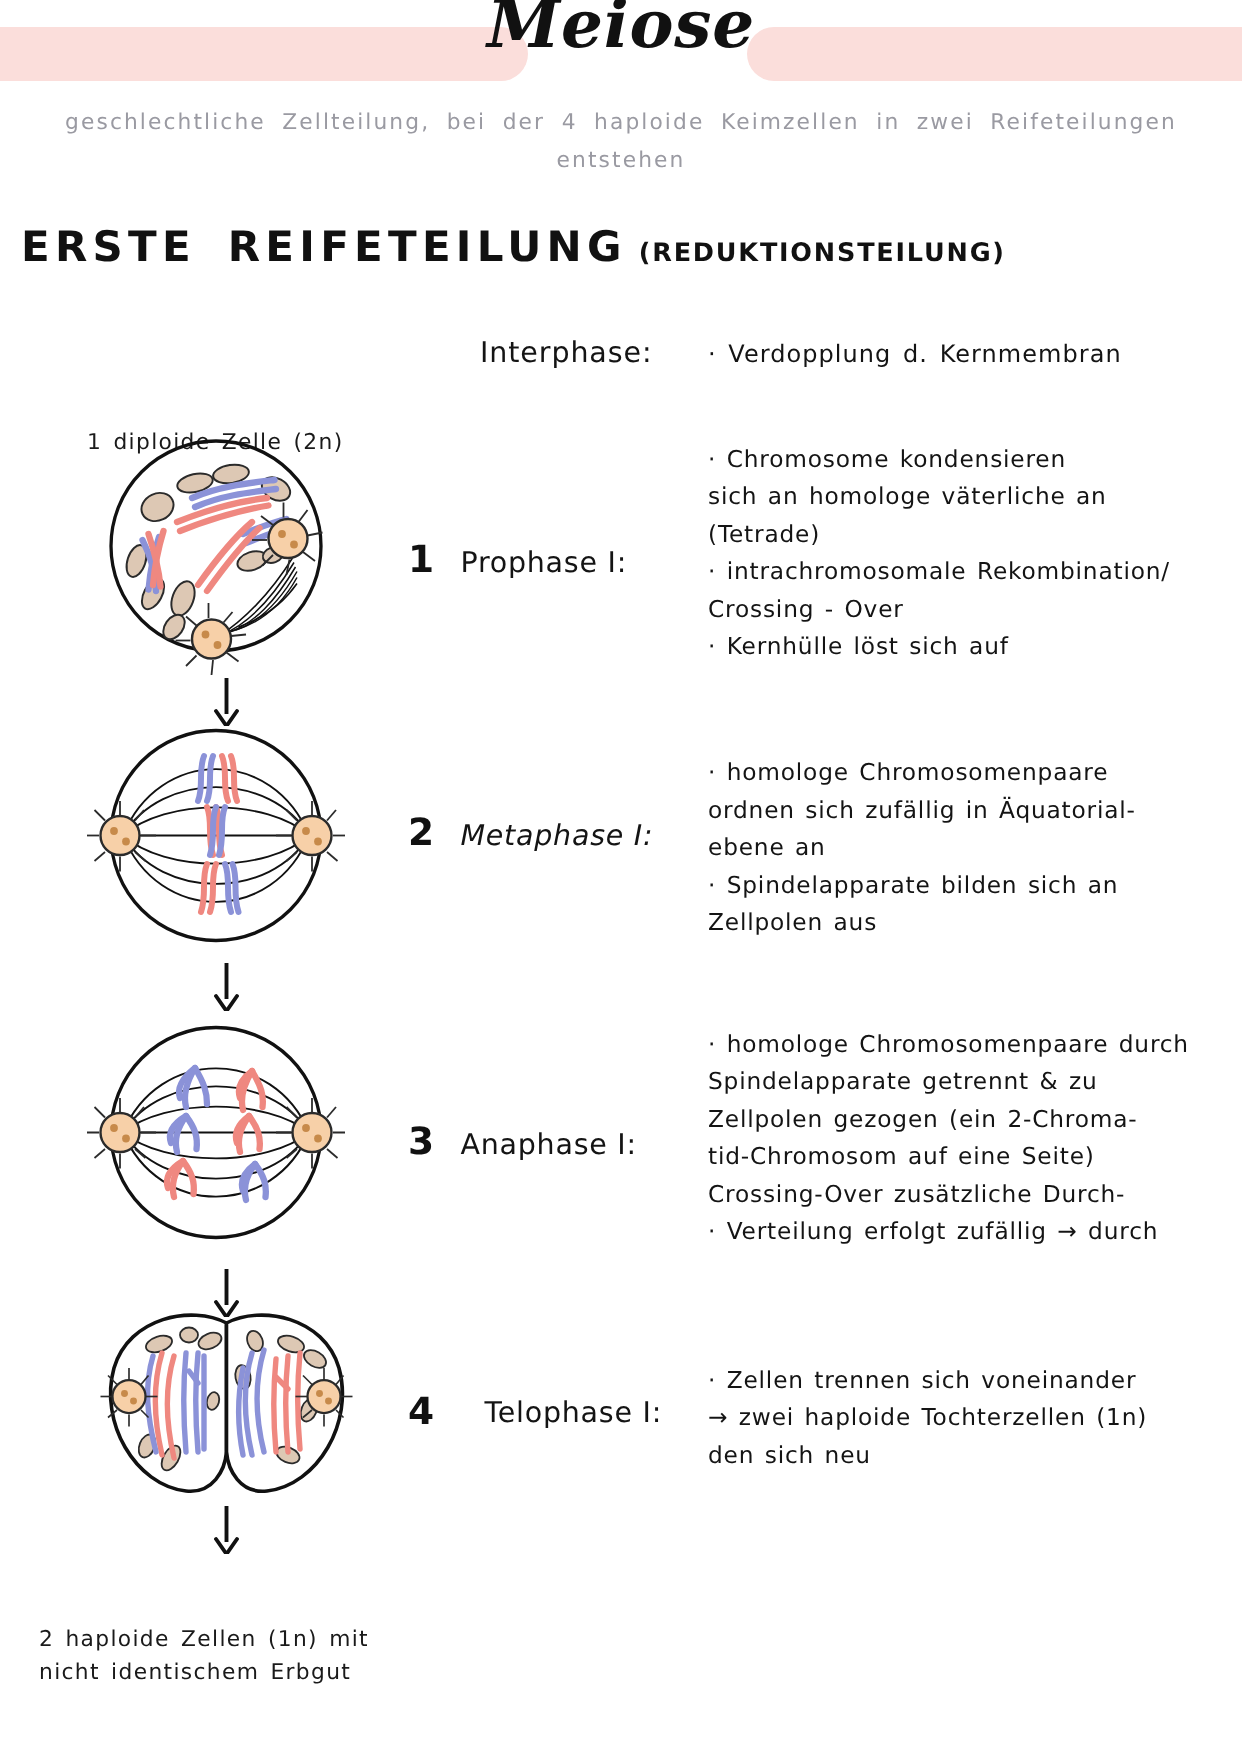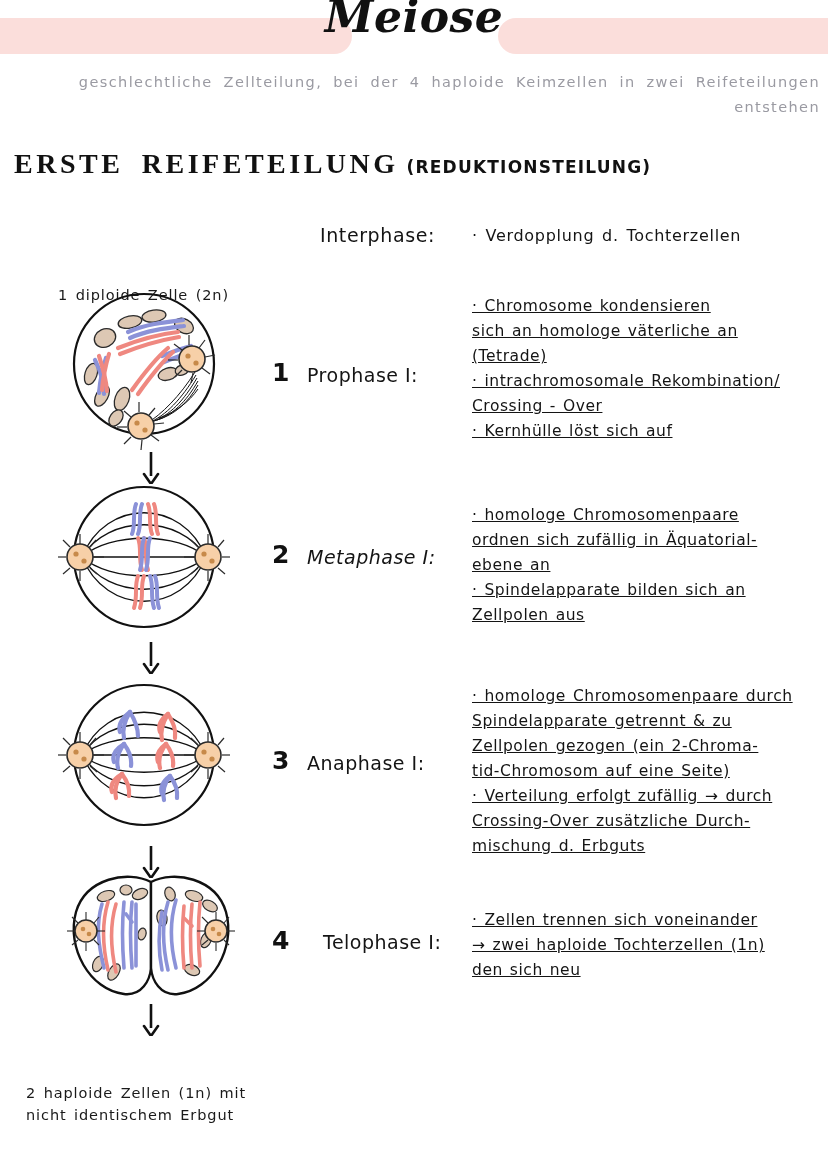--- a/index.html
+++ b/index.html
@@ -59,42 +59,41 @@
     z-index: 3;
     line-height: 62px;
   }
 
   
   .subtitle {
     position: absolute;
     top: 70px;
     left: 8px;
     width: 812px;
-    text-align: right;
+    text-align: center;
     font-size: 14.5px;
     letter-spacing: 1.4px;
     word-spacing: 5px;
     line-height: 25px;
     color: #9a9aa2;
   }
 
   
   .section-heading {
     position: absolute;
     top: 148px;
     left: 14px;
     white-space: nowrap;
   }
   .section-heading .main {
     font-size: 28px;
     font-weight: 700;
     letter-spacing: 3.5px;
     word-spacing: 8px;
     color: #111111;
-    font-family: Liberation Serif, serif;
   }
   .section-heading .sub {
     font-size: 17px;
     font-weight: 600;
     letter-spacing: 1.2px;
     color: #111111;
     margin-left: 8px;
   }
 
   
@@ -145,21 +144,20 @@
   }
   .phase-desc {
     position: absolute;
     left: 472px;
     width: 352px;
     font-size: 15.5px;
     letter-spacing: 0.55px;
     word-spacing: 1.5px;
     line-height: 25px;
     color: #141414;
-    text-decoration: underline;
   }
   .phase-desc .li  { display: block; text-indent: -9px; padding-left: 9px; }
 
   
   .num-1   { top: 358px; left: 272px; }
   .name-1  { top: 364px; left: 307px; }
   .desc-1  { top: 294px; }
   
   .num-2   { top: 540px; left: 272px; }
   .name-2  { top: 546px; left: 307px; font-style: italic; }
@@ -201,21 +199,21 @@
   <span class="main">ERSTE  REIFETEILUNG</span><span class="sub">(REDUKTIONSTEILUNG)</span>
 </div>
 
 <div class="caption caption-top">1 diploide Zelle (2n)</div>
 <div class="caption caption-bottom">
   <span>2 haploide Zellen (1n) mit</span><br>
   <span>nicht identischem Erbgut</span>
 </div>
 
 <div class="interphase-label">Interphase:</div>
-<div class="interphase-text">· Verdopplung d. Tochterzellen</div>
+<div class="interphase-text">· Verdopplung d. Kernmembran</div>
 
 <div class="phase-num num-1">1</div>
 <div class="phase-name name-1">Prophase I:</div>
 <div class="phase-desc desc-1">
   <span class="li">· Chromosome kondensieren</span>
   <span class="li">  sich an homologe väterliche an</span>
   <span class="li">  (Tetrade)</span>
   <span class="li">· intrachromosomale Rekombination/</span>
   <span class="li">  Crossing - Over</span>
   <span class="li">· Kernhülle löst sich auf</span>
@@ -231,23 +229,22 @@
   <span class="li">  Zellpolen aus</span>
 </div>
 
 <div class="phase-num num-3">3</div>
 <div class="phase-name name-3">Anaphase I:</div>
 <div class="phase-desc desc-3">
   <span class="li">· homologe Chromosomenpaare durch</span>
   <span class="li">  Spindelapparate getrennt &amp; zu</span>
   <span class="li">  Zellpolen gezogen (ein 2-Chroma-</span>
   <span class="li">  tid-Chromosom auf eine Seite)</span>
+  <span class="li">  Crossing-Over zusätzliche Durch-</span>
   <span class="li">· Verteilung erfolgt zufällig → durch</span>
-  <span class="li">  Crossing-Over zusätzliche Durch-</span>
-  <span class="li">  mischung d. Erbguts</span>
 </div>
 
 <div class="phase-num num-4">4</div>
 <div class="phase-name name-4">Telophase I:</div>
 <div class="phase-desc desc-4">
   <span class="li">· Zellen trennen sich voneinander</span>
   <span class="li">→ zwei haploide Tochterzellen (1n)</span>
   <span class="li">  den sich neu</span>
 </div>
 

